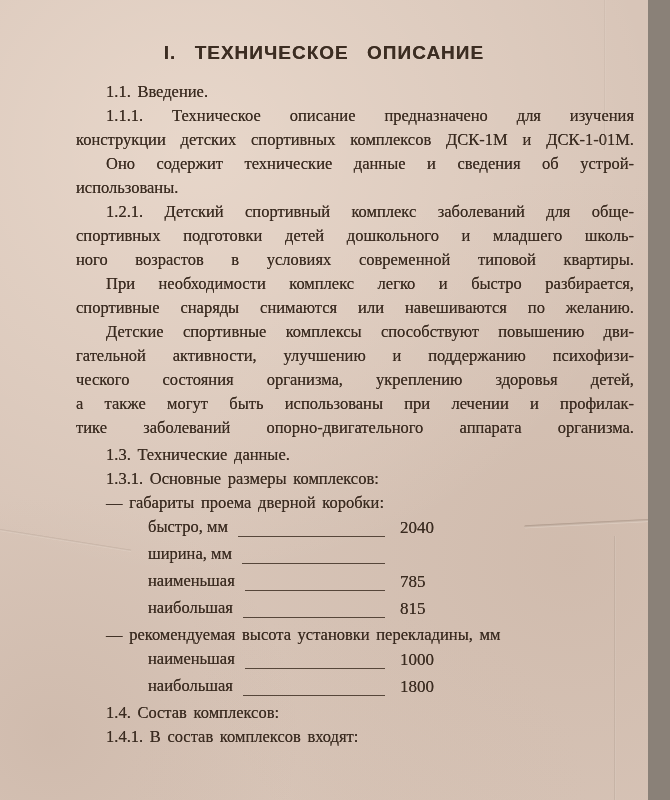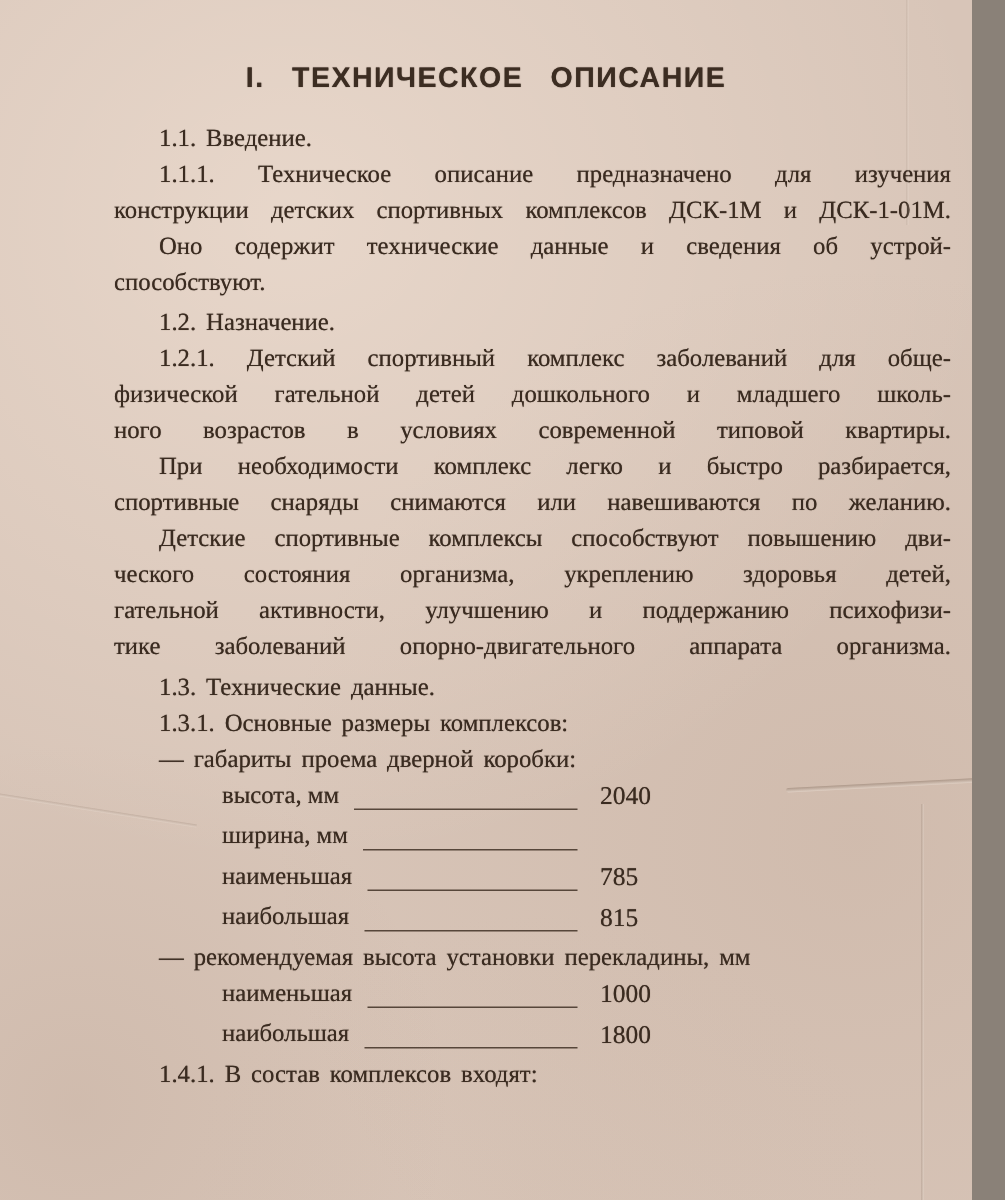--- a/index.html
+++ b/index.html
@@ -89,37 +89,37 @@
   <div class="crease crease-h-right"></div>
   <div class="crease crease-v-right"></div>
   <div class="crease crease-d-left"></div>
 
   <h1 class="title">I. ТЕХНИЧЕСКОЕ  ОПИСАНИЕ</h1>
 
   <div class="line indent">1.1. Введение.</div>
   <div class="line indent just">1.1.1. Техническое описание предназначено для изучения</div>
   <div class="line just">конструкции детских спортивных комплексов ДСК-1М и ДСК-1-01М.</div>
   <div class="line indent just">Оно содержит технические данные и сведения об устрой-</div>
-  <div class="line">способствуют.</div>
-  <div class="line indent gap">1.2. Назначение.</div>
+  <div class="line">использованы.</div>
   <div class="line indent just">1.2.1. Детский спортивный комплекс заболеваний для обще-</div>
-  <div class="line just">физической гательной детей дошкольного и младшего школь-</div>
+  <div class="line just">спортивных подготовки детей дошкольного и младшего школь-</div>
   <div class="line just">ного возрастов в условиях современной типовой квартиры.</div>
   <div class="line indent just">При необходимости комплекс легко и быстро разбирается,</div>
   <div class="line just">спортивные снаряды снимаются или навешиваются по желанию.</div>
   <div class="line indent just">Детские спортивные комплексы способствуют повышению дви-</div>
+  <div class="line just">гательной активности, улучшению и поддержанию психофизи-</div>
   <div class="line just">ческого состояния организма, укреплению здоровья детей,</div>
-  <div class="line just">гательной активности, улучшению и поддержанию психофизи-</div>
+  <div class="line just">а также могут быть использованы при лечении и профилак-</div>
   <div class="line just">тике заболеваний опорно-двигательного аппарата организма.</div>
   <div class="line indent gap">1.3. Технические данные.</div>
   <div class="line indent">1.3.1. Основные размеры комплексов:</div>
   <div class="line indent">— габариты проема дверной коробки:</div>
 
   <div class="spec">
-    <span class="spec-label">высота, мм</span>
+    <span class="spec-label">быстро, мм</span>
     <span class="spec-rule"></span>
     <span class="spec-value">2040</span>
   </div>
   <div class="spec">
     <span class="spec-label">ширина, мм</span>
     <span class="spec-rule"></span>
     <span class="spec-value"></span>
   </div>
   <div class="spec">
     <span class="spec-label">наименьшая</span>
@@ -138,15 +138,16 @@
     <span class="spec-label">наименьшая</span>
     <span class="spec-rule"></span>
     <span class="spec-value">1000</span>
   </div>
   <div class="spec">
     <span class="spec-label">наибольшая</span>
     <span class="spec-rule"></span>
     <span class="spec-value">1800</span>
   </div>
 
+  <div class="line indent">1.4. Состав комплексов:</div>
   <div class="line indent">1.4.1. В состав комплексов входят:</div>
 
 </main>
 
 </body></html>

